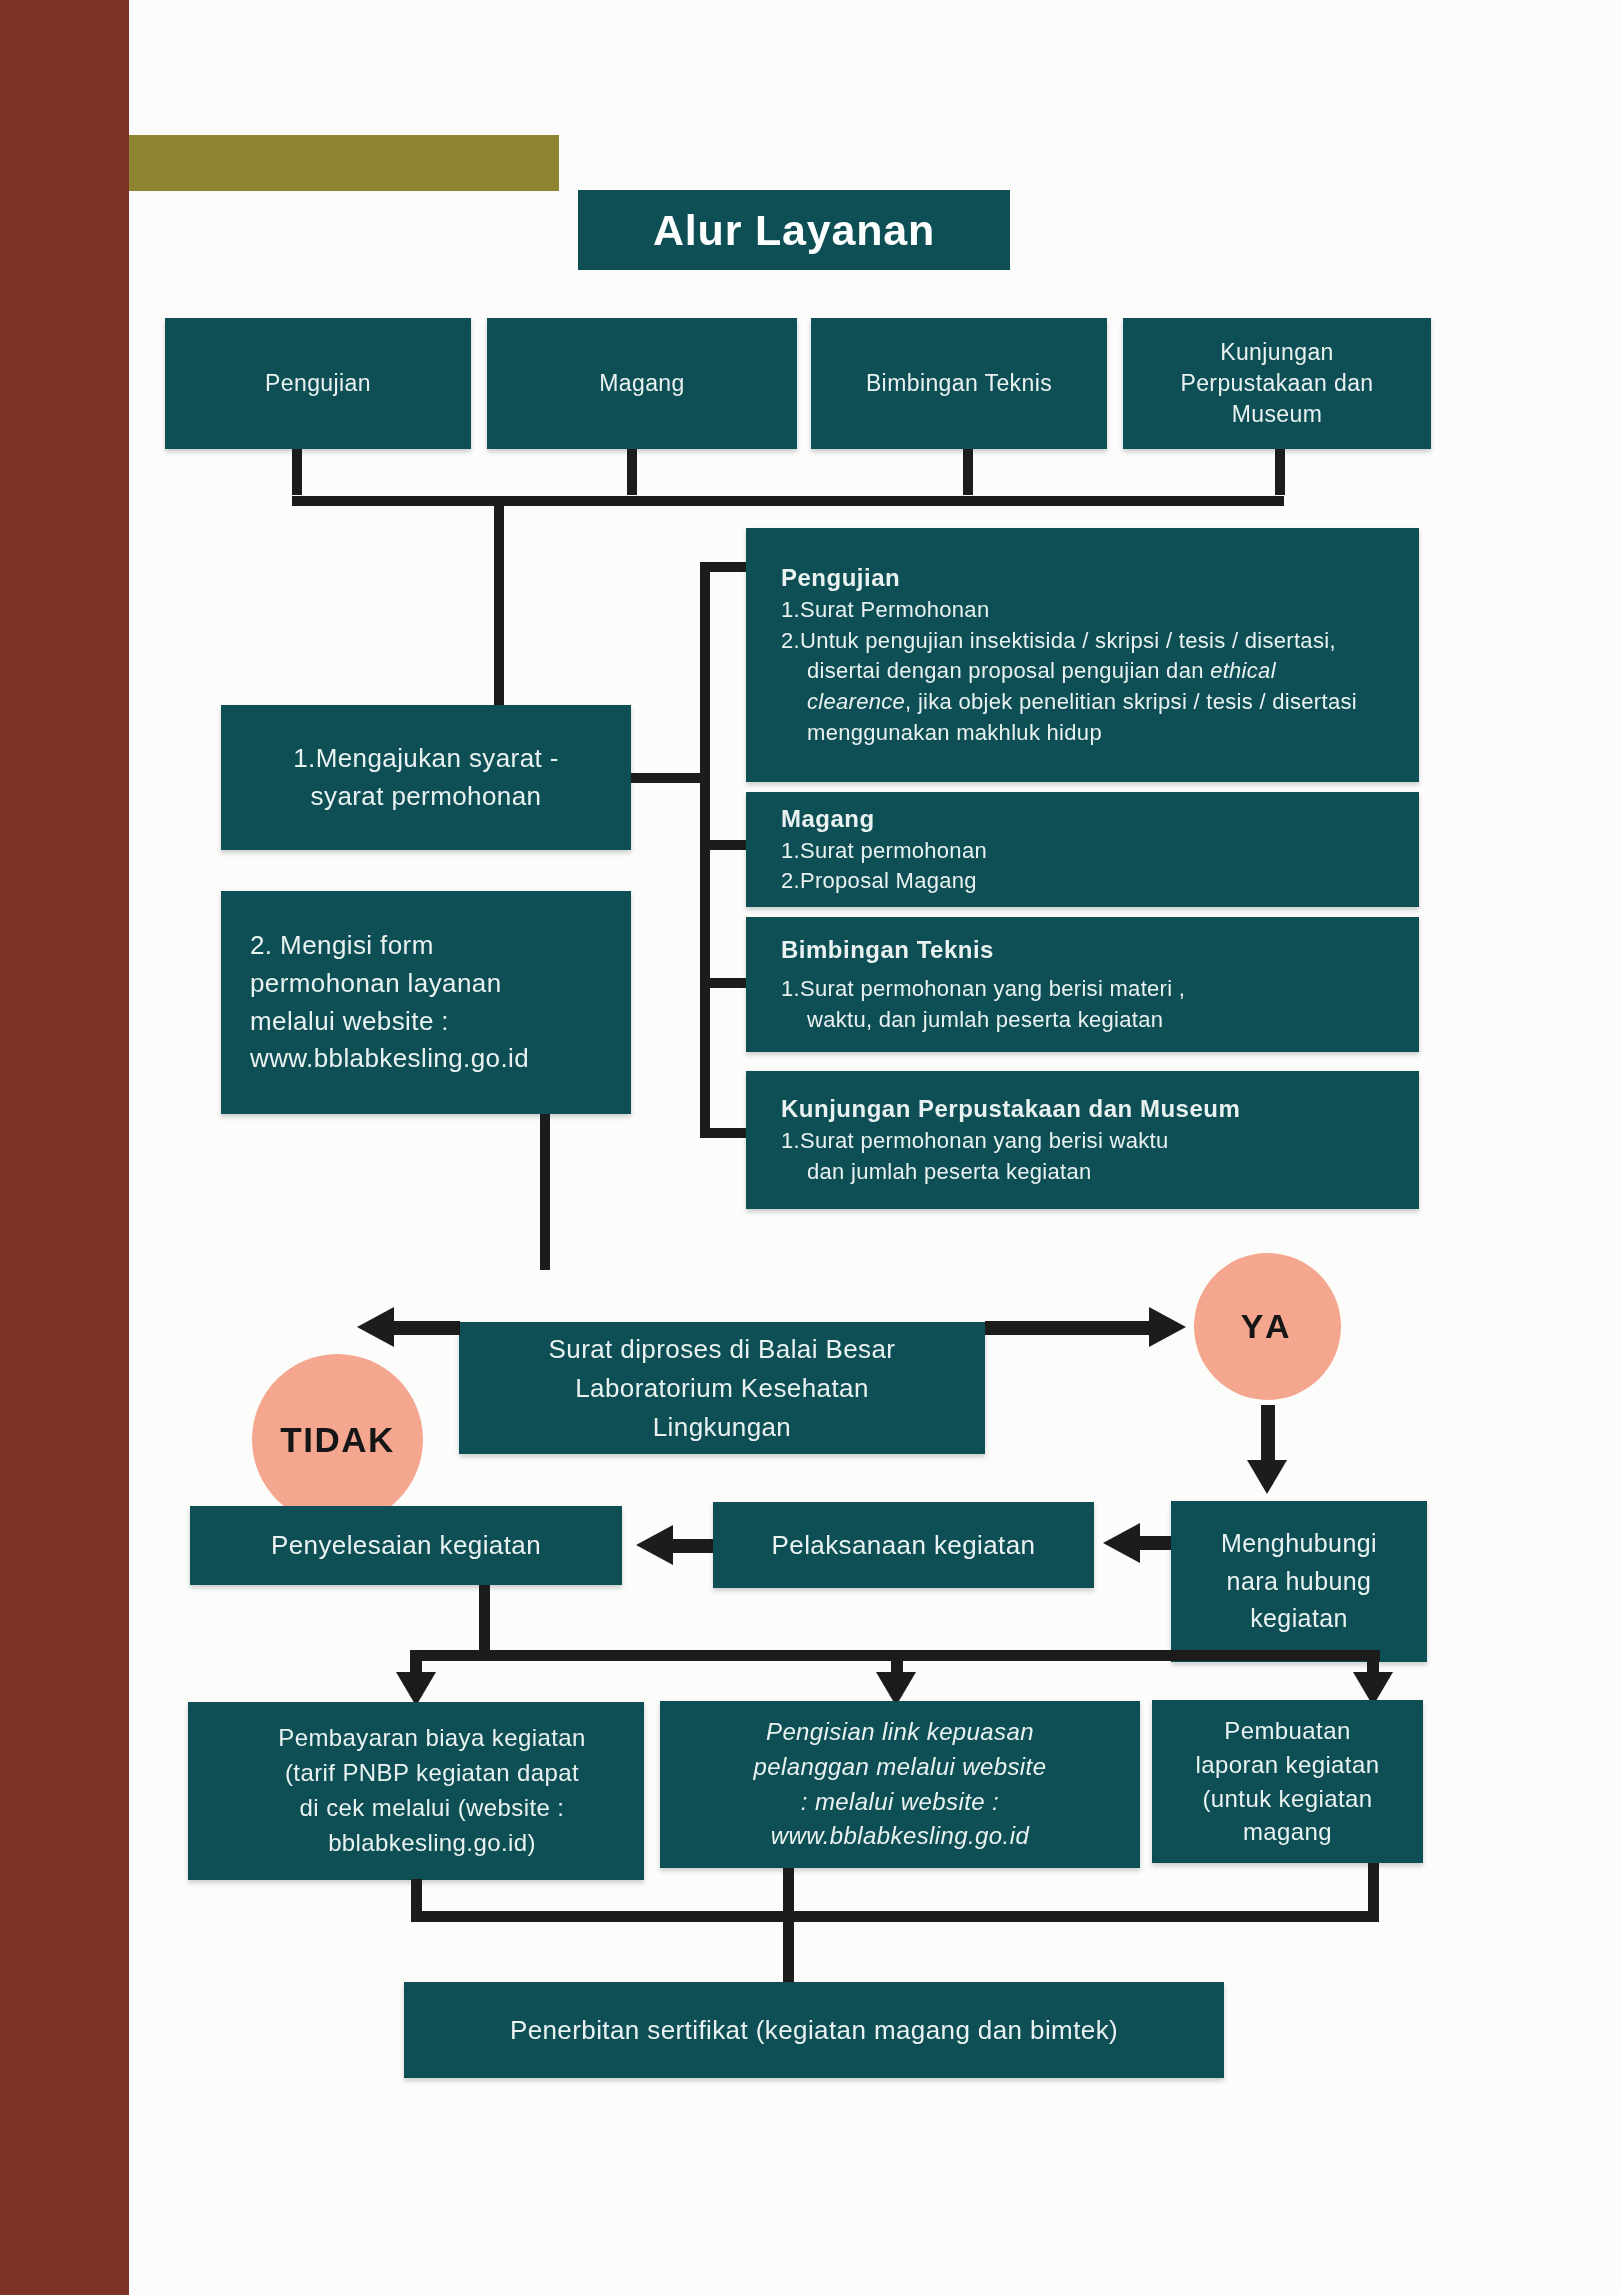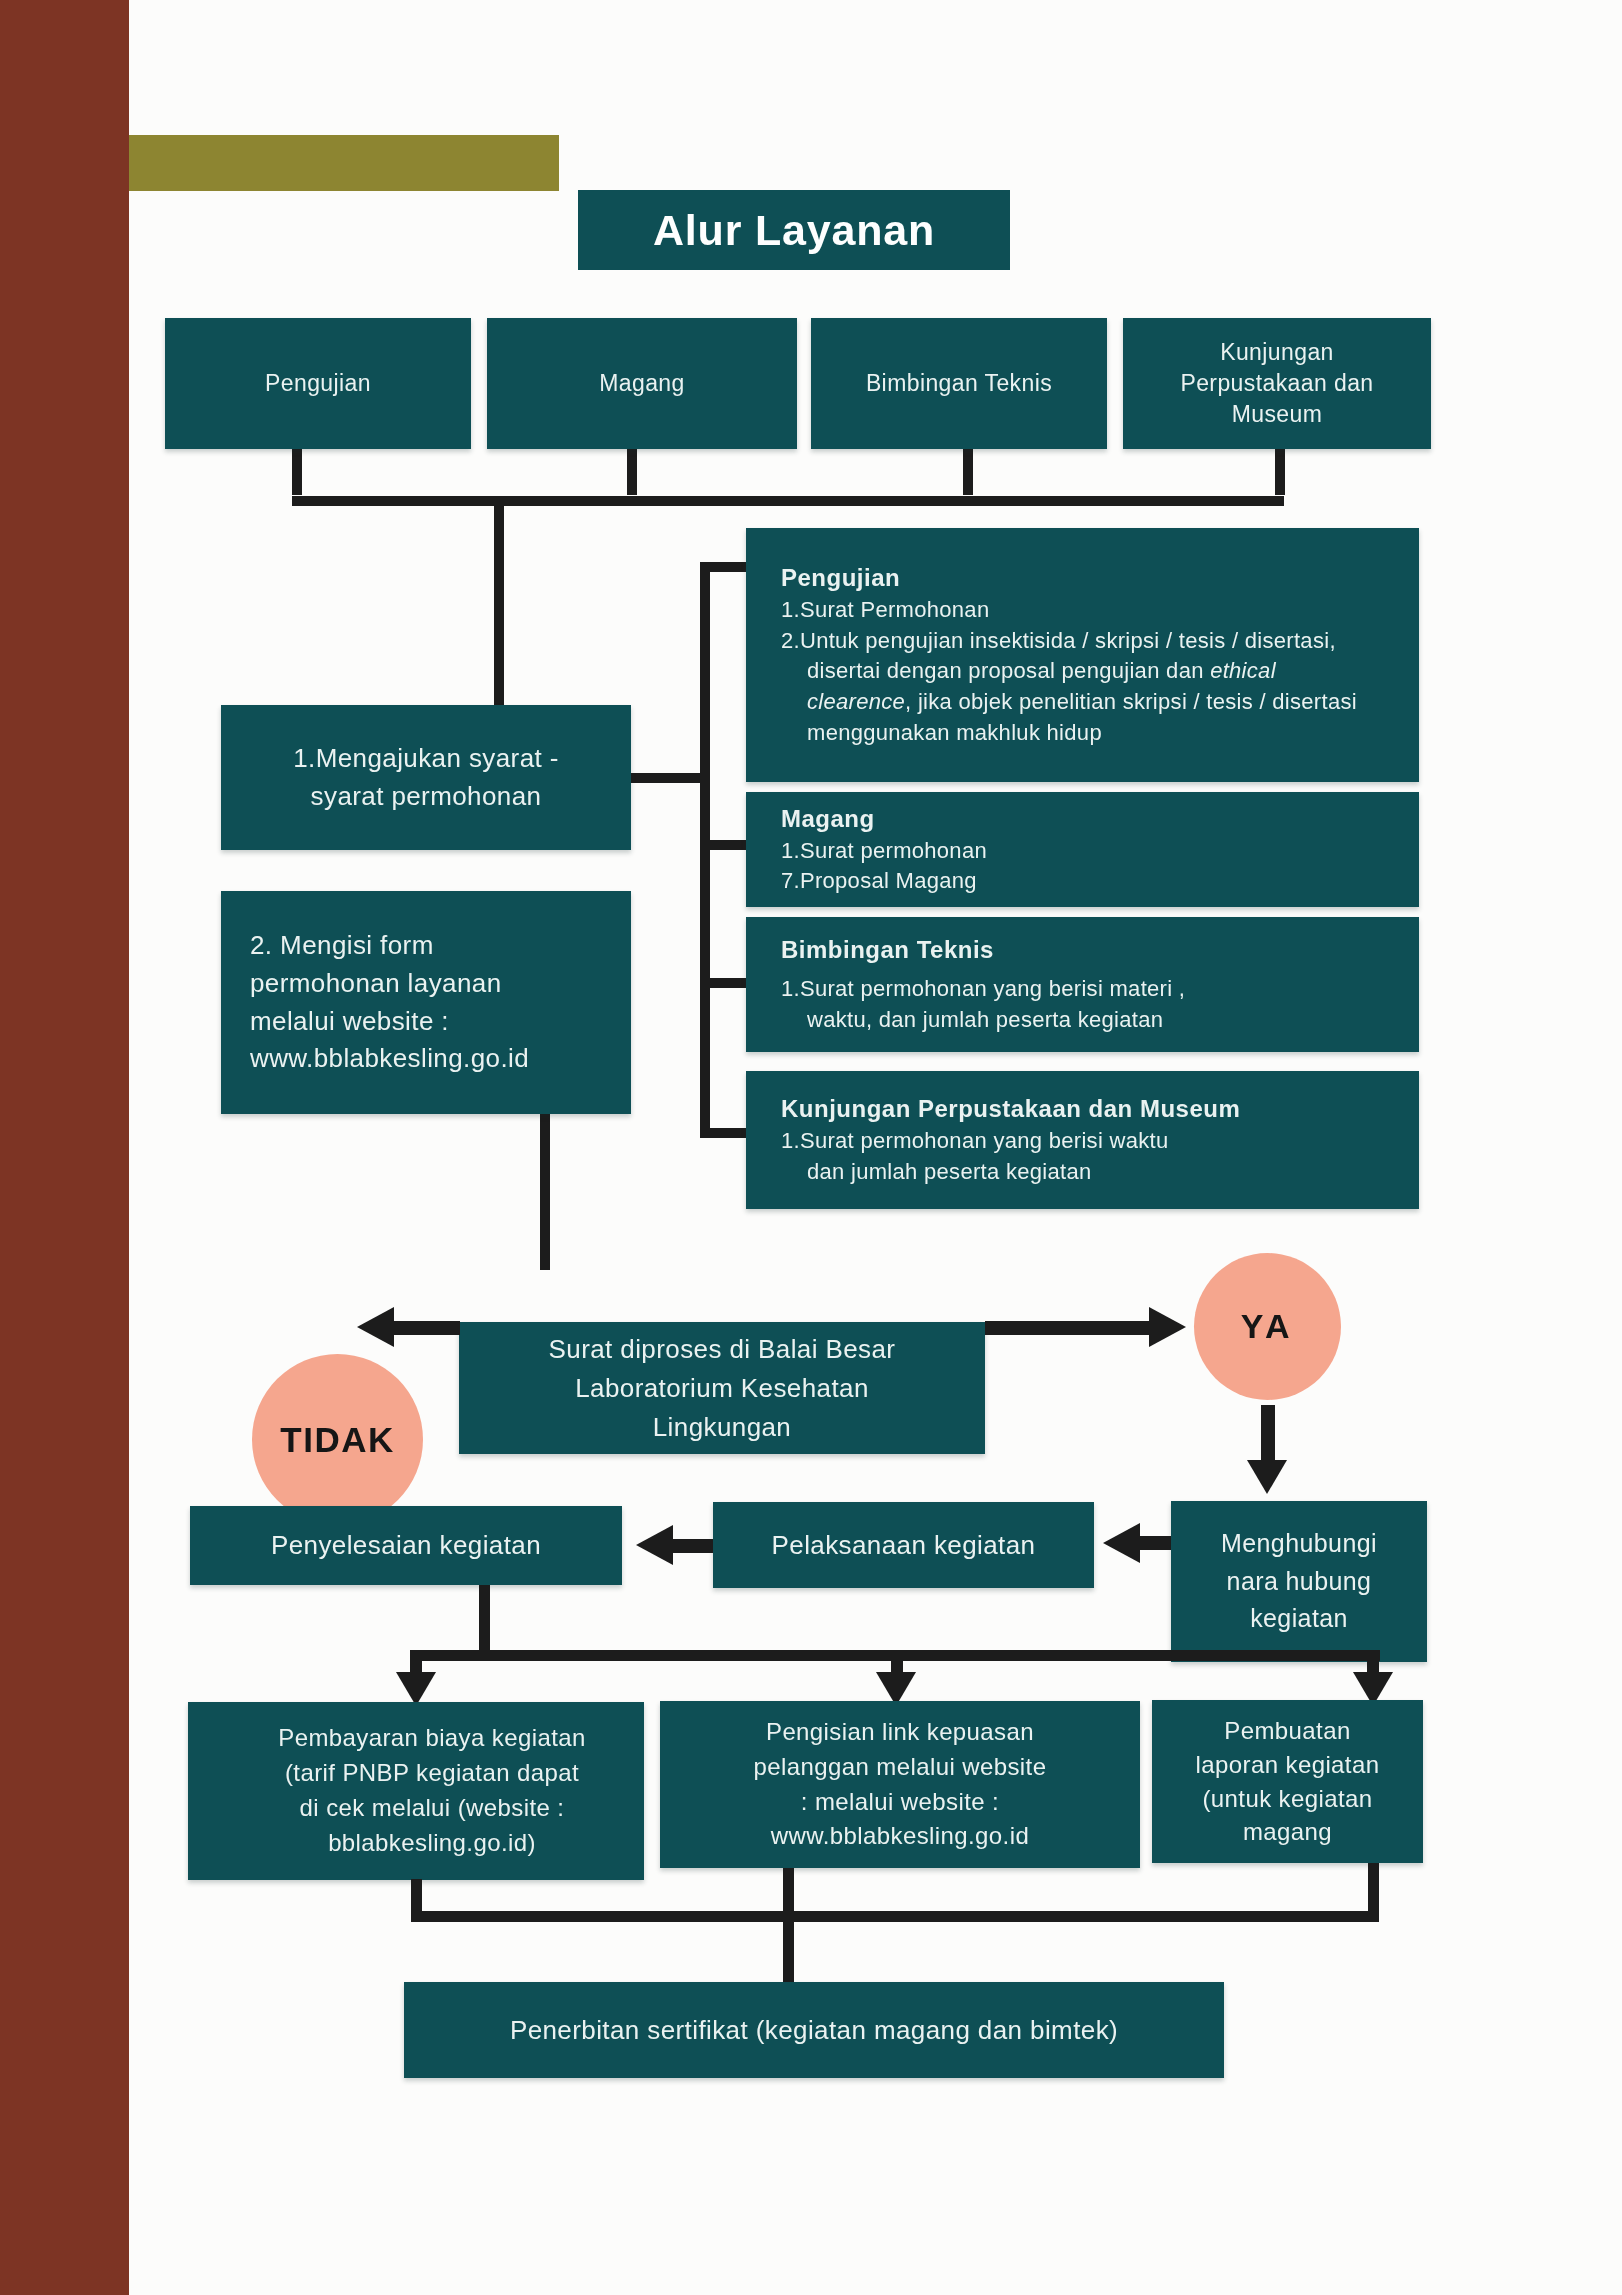--- a/index.html
+++ b/index.html
@@ -101,21 +101,21 @@
 </div>
 
 <div class="req" style="left:746px;top:528px;width:673px;height:254px;">
   <div class="req-title">Pengujian</div>
   <div class="req-item">1.Surat Permohonan</div>
   <div class="req-item"><span>2.Untuk pengujian insektisida / skripsi / tesis / disertasi, disertai dengan proposal pengujian dan </span><em>ethical clearence</em><span>, jika objek penelitian skripsi / tesis / disertasi menggunakan makhluk hidup</span></div>
 </div>
 <div class="req" style="left:746px;top:792px;width:673px;height:115px;">
   <div class="req-title">Magang</div>
   <div class="req-item">1.Surat permohonan</div>
-  <div class="req-item">7.Proposal Magang</div>
+  <div class="req-item">2.Proposal Magang</div>
 </div>
 <div class="req" style="left:746px;top:917px;width:673px;height:135px;">
   <div class="req-title" style="margin-bottom:7.7px;">Bimbingan Teknis</div>
   <div class="req-item">1.Surat permohonan  yang berisi materi ,
 waktu, dan jumlah peserta kegiatan</div>
 </div>
 <div class="req" style="left:746px;top:1071px;width:673px;height:138px;">
   <div class="req-title">Kunjungan Perpustakaan dan Museum</div>
   <div class="req-item">1.Surat permohonan  yang berisi waktu
 dan jumlah peserta kegiatan</div>
@@ -172,21 +172,21 @@
 <div class="tri down" style="left:876px;top:1672px;"></div>
 <div class="line" style="left:1367px;top:1650px;width:12.2px;height:24.5px;"></div>
 <div class="tri down" style="left:1353px;top:1672px;"></div>
 
 <div class="node" style="left:188px;top:1702px;width:456px;height:178px;font-size:24px;line-height:1.45;padding-left:32px;">
   <span>Pembayaran biaya kegiatan
 (tarif  PNBP kegiatan dapat
 di cek melalui  (website :
 bblabkesling.go.id)</span>
 </div>
-<div class="node" style="left:660px;top:1701px;width:480px;height:167px;font-size:24px;line-height:1.45;">
+<div class="node" style="left:660px;top:1701px;width:480px;height:167px;font-size:24px;line-height:1.45;font-style:italic;">
   <span>Pengisian link kepuasan
 pelanggan melalui website
 : melalui website :
 www.bblabkesling.go.id</span>
 </div>
 <div class="node" style="left:1152px;top:1700px;width:271px;height:163px;font-size:24px;line-height:1.4;">
   <span>Pembuatan
 laporan kegiatan
 (untuk kegiatan
 magang</span>

